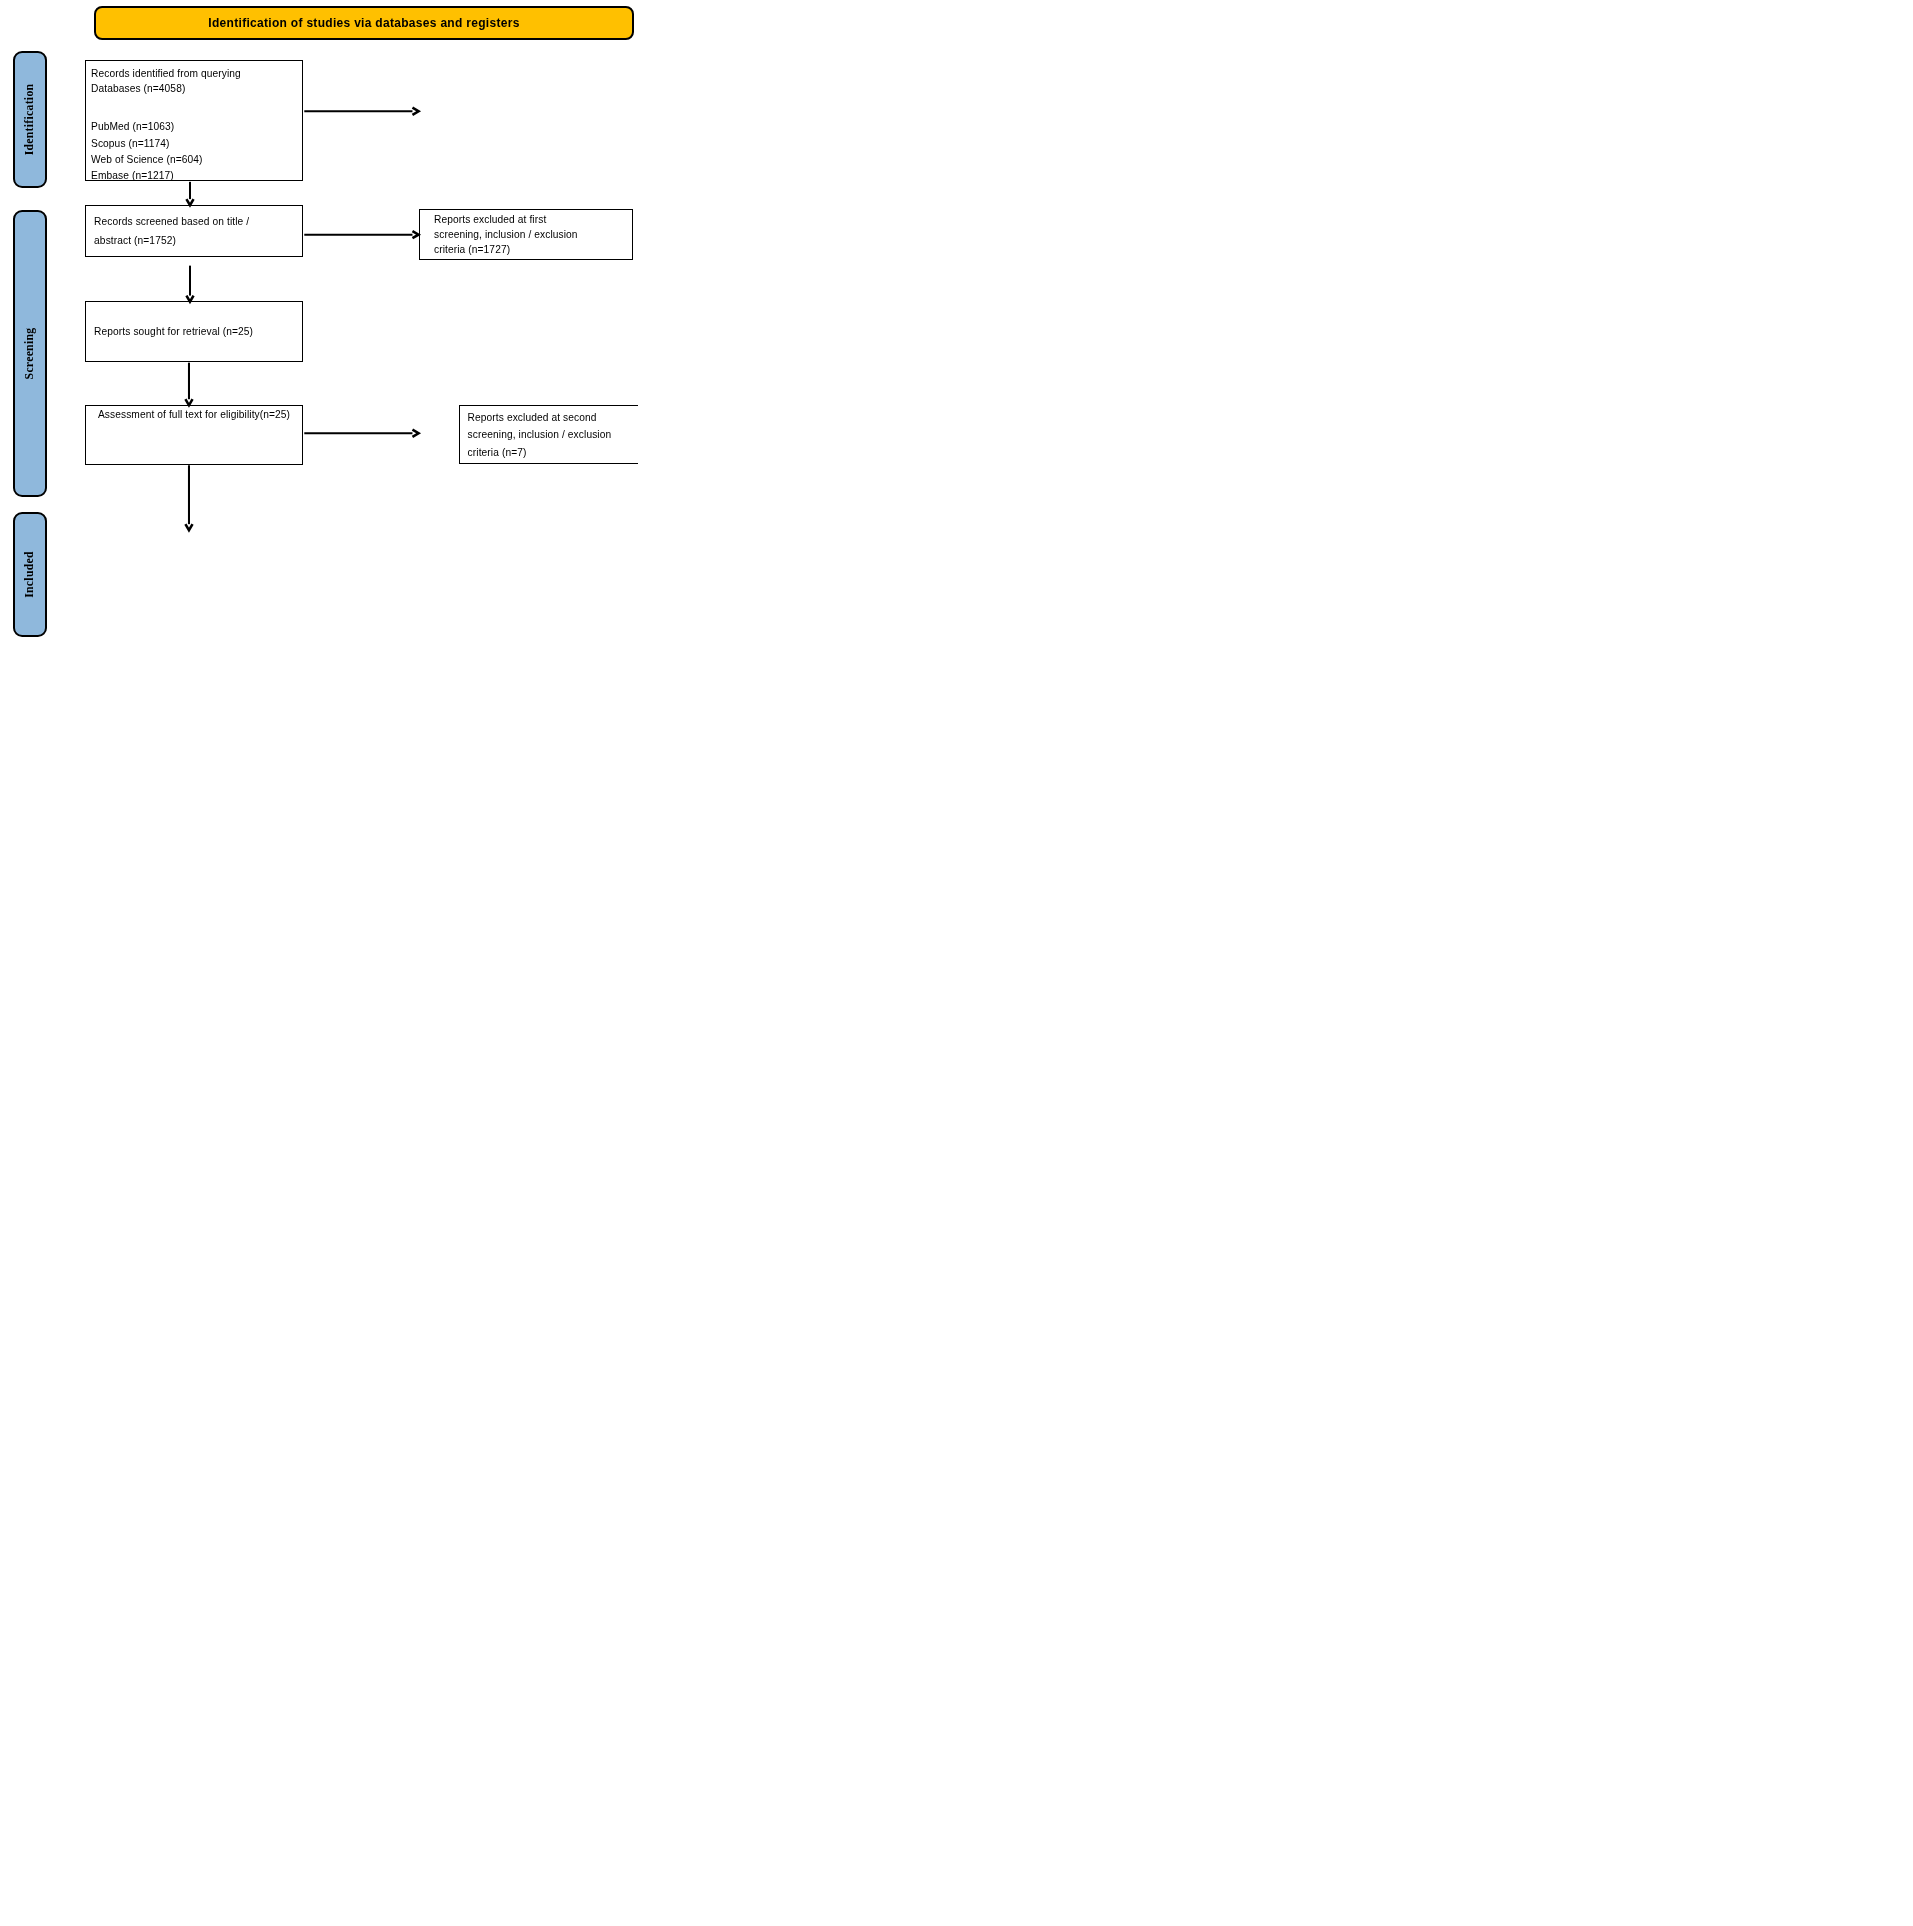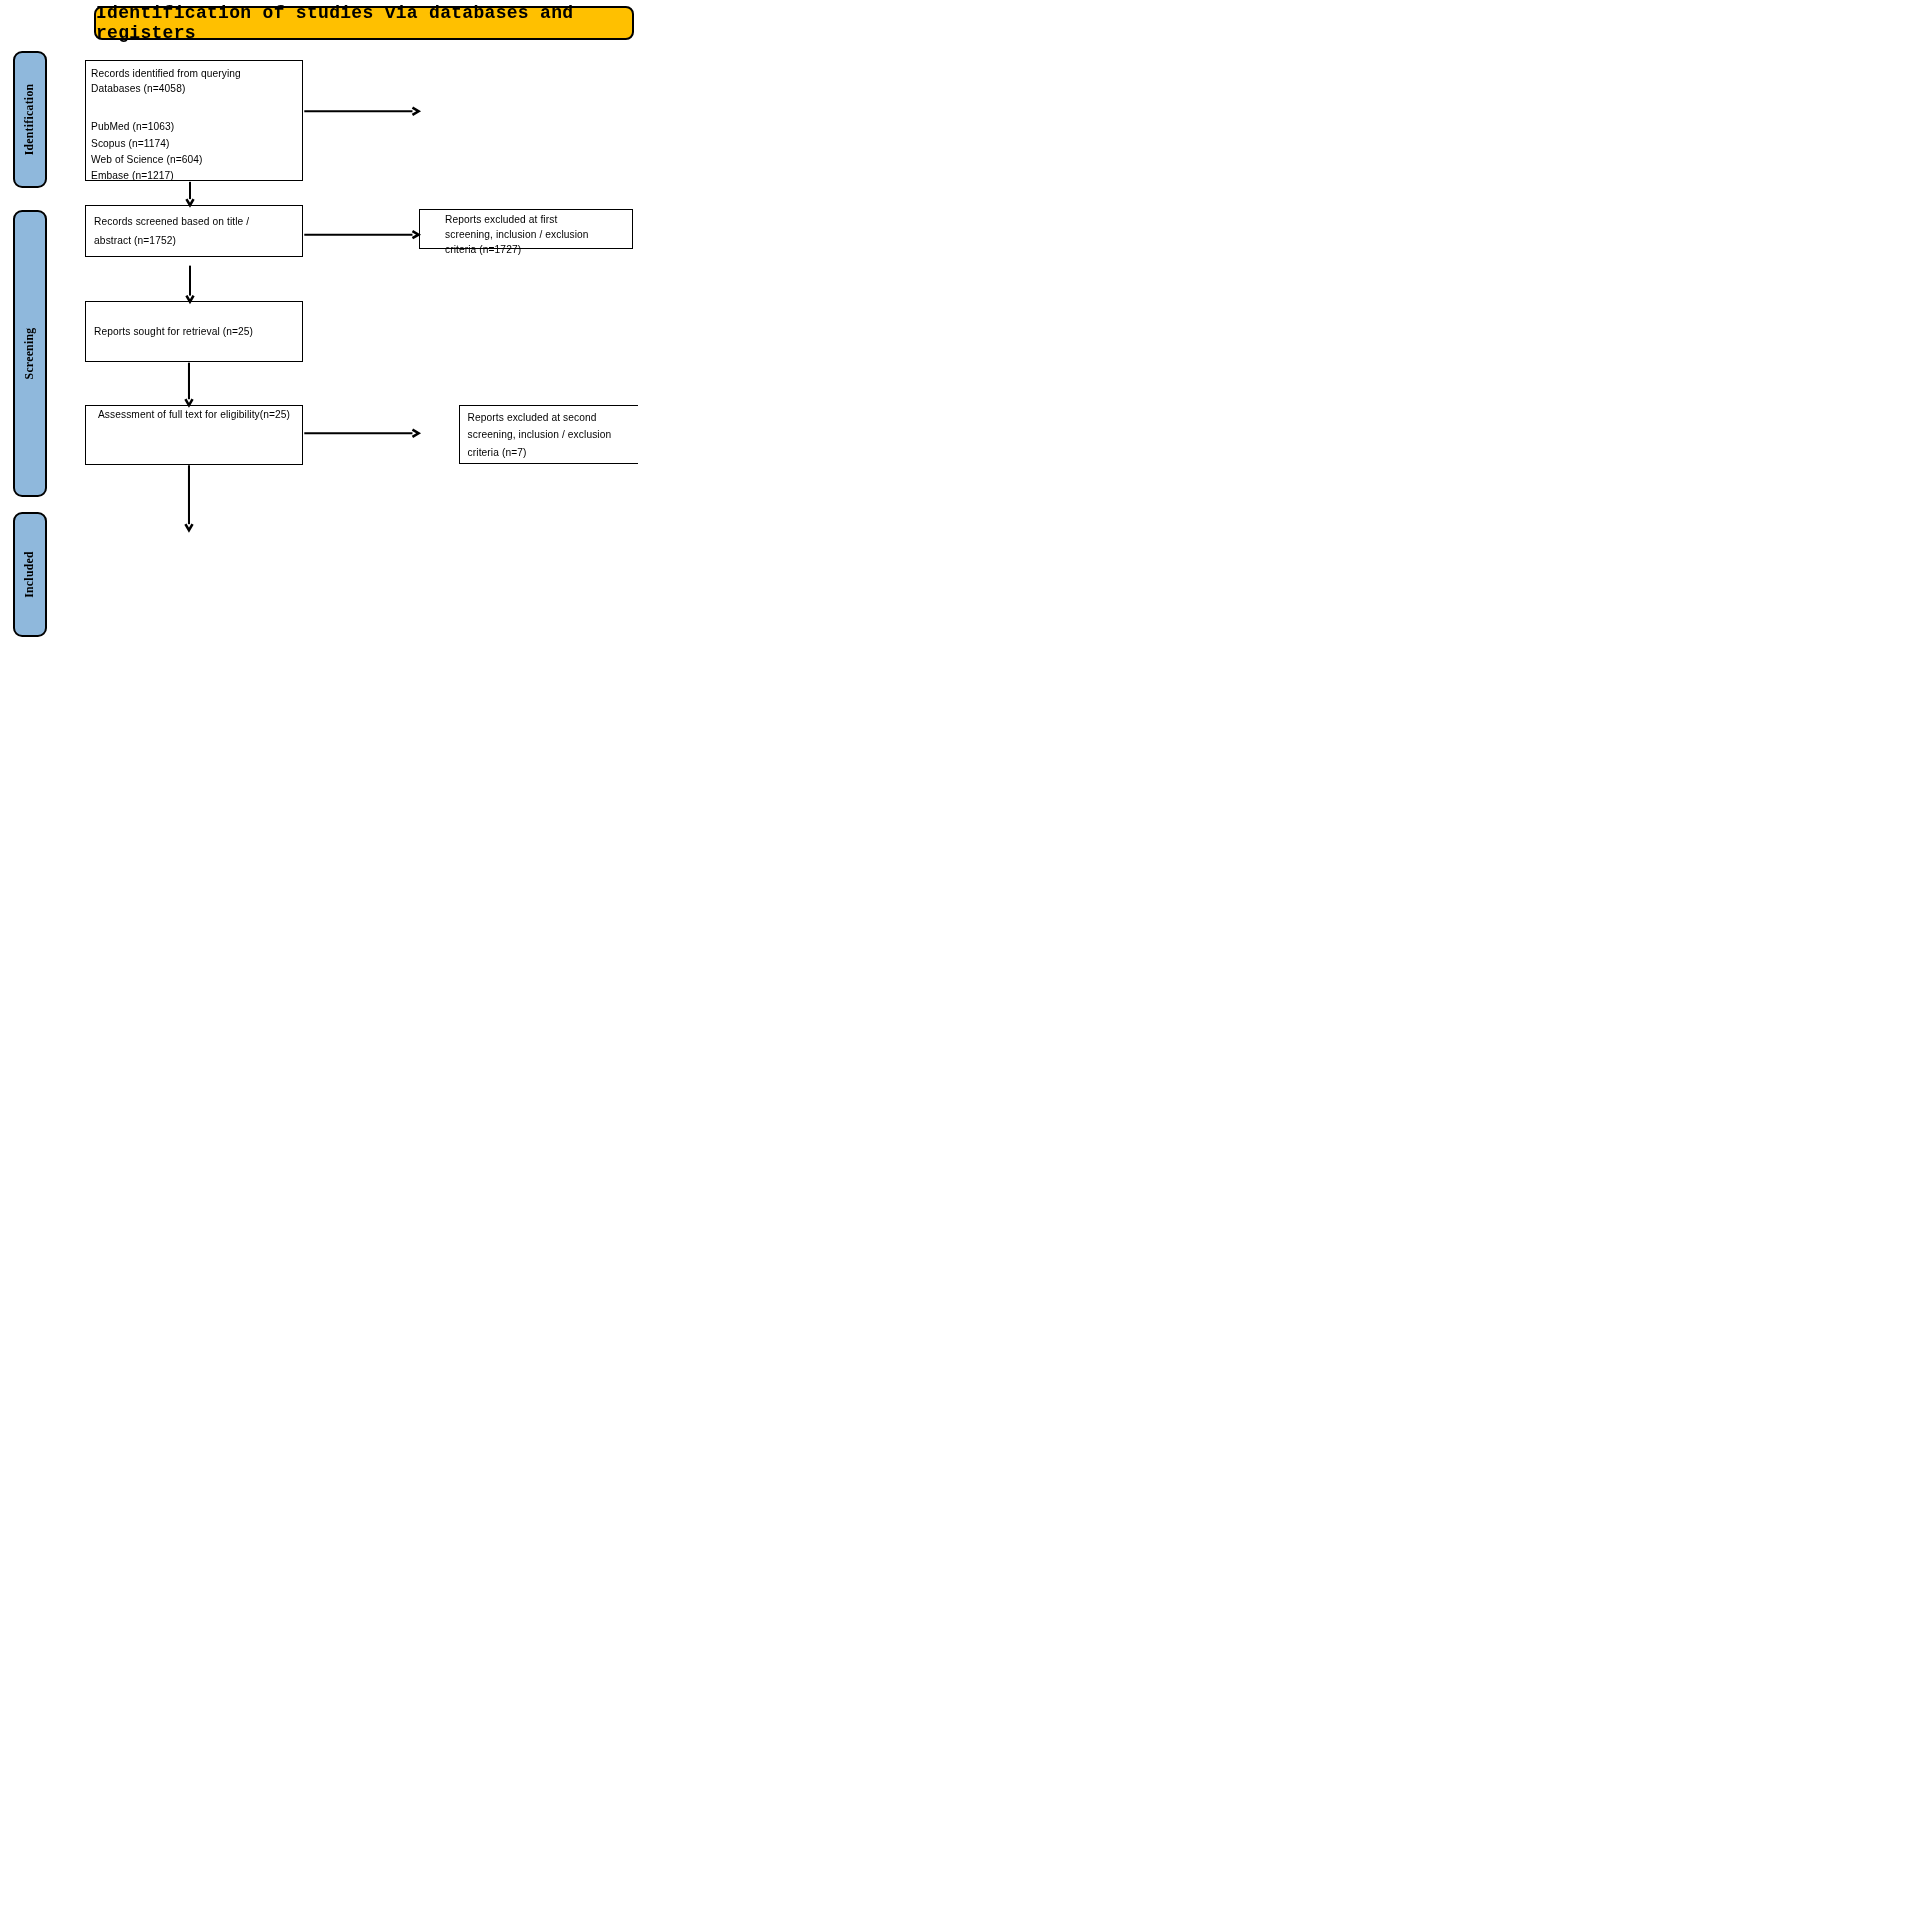--- a/index.html
+++ b/index.html
@@ -13,21 +13,21 @@
     position:relative;width:638px;height:642px;background:var(--box-bg);
     color:#000;font-family:"Liberation Sans","DejaVu Sans",sans-serif;overflow:hidden;
   }
   
   .banner{
     position:absolute;left:94px;top:6.1px;width:540px;height:34px;
     background:var(--header-bg);border:2px solid var(--line-color);border-radius:8.1px;
     display:flex;align-items:center;justify-content:center;box-sizing:border-box;
   }
   .banner span{
-    font-family:Liberation Mono, monospace;font-weight:bold;font-size:18px;
+    font-family:Liberation Sans, sans-serif;font-weight:bold;font-size:12px;
     letter-spacing:0.3px;
   }
   
   .stage{
     position:absolute;left:12.7px;width:34px;background:var(--stage-bg);
     border:2.5px solid var(--line-color);border-radius:9.1px;
     display:flex;align-items:center;justify-content:center;box-sizing:border-box;
   }
   .stage span{
     transform:rotate(-90deg);white-space:nowrap;
@@ -46,21 +46,21 @@
   #box-identified{left:85px;top:60px;width:218px;height:121px;padding:5px;}
   #box-identified .title p{line-height:15.2px;}
   #box-identified .items{margin-top:23px;}
   #box-identified .items p{line-height:16.3px;}
   #box-removed{left:419px;top:60px;width:214px;height:100px;padding:6.6px 7.6px;}
   #box-removed .title p{line-height:16.3px;}
   #box-removed .items{margin-top:14.7px;}
   #box-removed .items p{line-height:17.3px;}
   #box-screened{left:85px;top:205px;width:218px;height:52px;padding:6.1px 8.1px;}
   #box-screened p{line-height:19px;}
-  #box-excluded-first{left:419px;top:209px;width:214px;height:40px;padding:2px 25px;}
+  #box-excluded-first{left:419px;top:209px;width:214px;height:51px;padding:2px 14px;}
   #box-excluded-first p{line-height:15.2px;}
   #box-sought{left:85px;top:301px;width:218px;height:61px;display:flex;align-items:center;padding:0 8.1px;}
   #box-assessment{left:85px;top:405px;width:218px;height:60px;display:flex;flex-direction:row;justify-content:center;padding:0 8.1px;}
   #box-assessment p{line-height:17.3px;}
   #box-excluded-second{left:419px;top:405px;width:214px;height:59px;padding:3px 7.6px;margin-left:40px;}
   #box-excluded-second p{line-height:17.3px;}
   #box-included{left:77px;top:531px;width:218px;height:97px;border-width:2px;padding:9.1px;}
   #box-included .title p{line-height:15.2px;}
   #box-included .items{margin-top:26.4px;}
   #box-included .items p{line-height:18.3px;}

